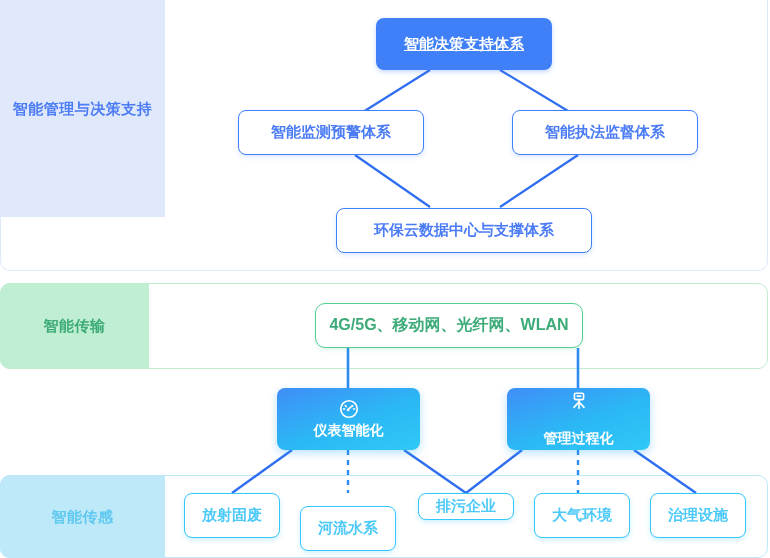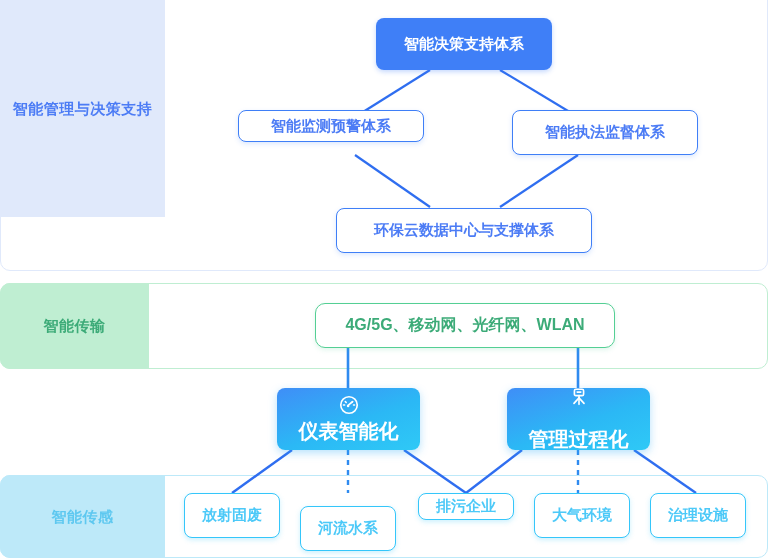--- a/index.html
+++ b/index.html
@@ -51,20 +51,21 @@
     font-weight:bold;
     border-radius:8px;
     white-space:nowrap;
   }
   
   .node-primary {
     background:#3f7ff7;
     color:#ffffff;
     font-size:15px;
     box-shadow:0 2px 5px rgba(63,127,247,.30);
+    text-decoration:underline;
   }
   
   .node-blue {
     background:#ffffff;
     color:#4c7cf5;
     font-size:15px;
     border:1.6px solid #3f7ff7;
     box-shadow:0 2px 5px rgba(63,127,247,.18);
   }
   
@@ -73,21 +74,21 @@
     color:#3cab78;
     font-size:16px;
     border:1.6px solid #54cf94;
     border-radius:10px;
     box-shadow:0 2px 5px rgba(84,207,148,.18);
   }
   
   .node-cap {
     background:linear-gradient(160deg,#3f8ef7 0%, #2bb8f5 55%, #2fc9f6 100%);
     color:#ffffff;
-    font-size:20px;
+    font-size:14px;
     border-radius:8px;
     flex-direction:column;
     gap:2px;
     box-shadow:0 3px 8px rgba(47,170,246,.35);
   }
   .node-cap .cap-icon { display:block; line-height:0; }
   .node-cap .cap-label { display:block; }
   
   .node-leaf {
     background:#ffffff;
@@ -131,33 +132,33 @@
 
     <path d="M522,450 L466,493" stroke="#2f6ef0" stroke-width="2.4" fill="none"></path>
     <path d="M578,450 L578,493" stroke="#2f8bf0" stroke-width="2.4" fill="none" stroke-dasharray="5 5"></path>
     <path d="M634,450 L696,493" stroke="#2f6ef0" stroke-width="2.4" fill="none"></path>
   </svg>
 
   <div class="node node-primary" style="left:376px; top:18px; width:176px; height:52px;">
     <span>智能决策支持体系</span>
   </div>
 
-  <div class="node node-blue" style="left:238px; top:110px; width:186px; height:32px;">
+  <div class="node node-blue" style="left:238px; top:110px; width:186px; height:45px;">
     <span>智能监测预警体系</span>
   </div>
 
   <div class="node node-blue" style="left:512px; top:110px; width:186px; height:45px;">
     <span>智能执法监督体系</span>
   </div>
 
   <div class="node node-blue" style="left:336px; top:208px; width:256px; height:45px;">
     <span>环保云数据中心与支撑体系</span>
   </div>
 
-  <div class="node node-green" style="left:315px; top:303px; width:300px; height:45px;">
+  <div class="node node-green" style="left:315px; top:303px; width:268px; height:45px;">
     <span>4G/5G、移动网、光纤网、WLAN</span>
   </div>
 
   <div class="node node-cap" style="left:277px; top:388px; width:143px; height:62px;">
     <span class="cap-icon">
       <svg width="22" height="22" viewBox="0 0 24 24" fill="none" stroke="#ffffff" stroke-width="1.8" stroke-linecap="round" stroke-linejoin="round">
         <circle cx="12" cy="12" r="9"></circle>
         <path d="M15.5 8.5 L11 12.5"></path>
         <circle cx="11" cy="13" r="1.4" fill="#ffffff" stroke="none"></circle>
         <path d="M6 12 L7.2 12 M17 12 L18 12 M8 8.4 L8.9 9.3 M16 8.4 L15.1 9.3"></path>

